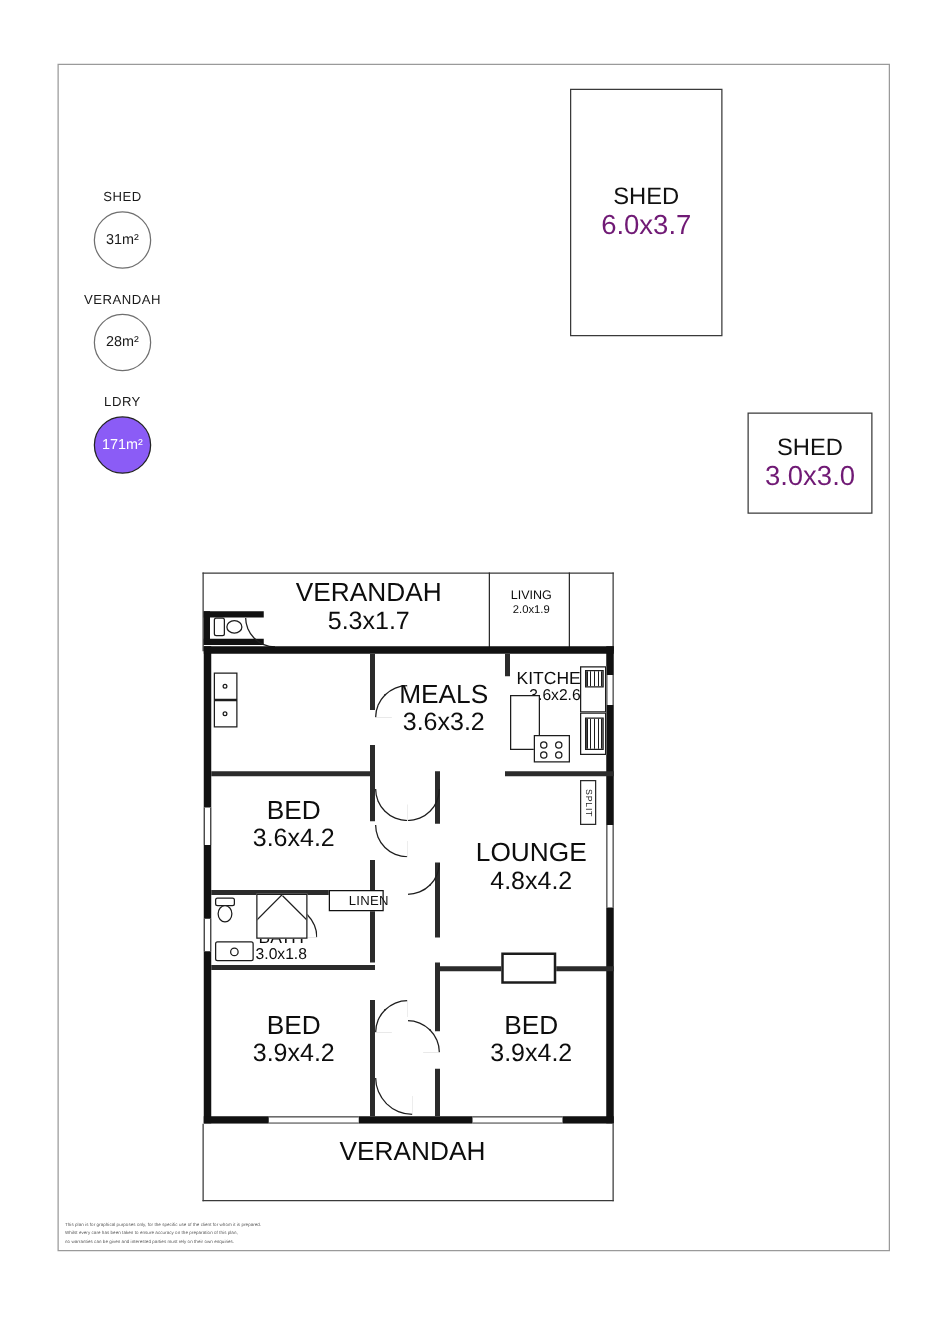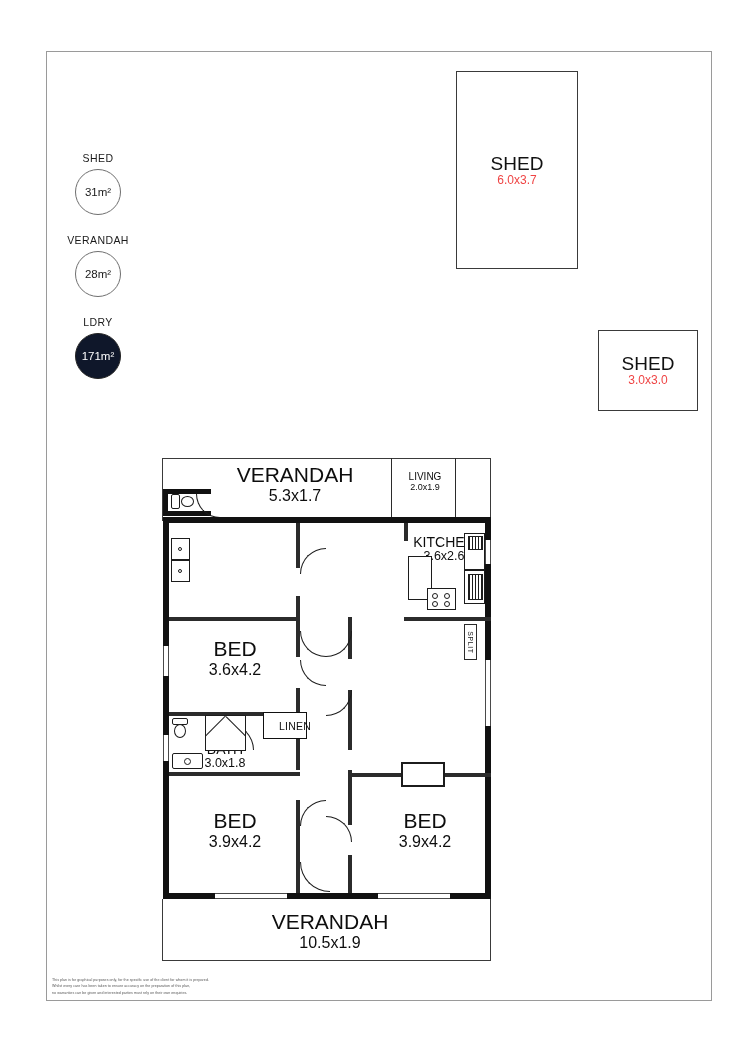--- a/index.html
+++ b/index.html
@@ -32,21 +32,21 @@
   }
   .legend-circle {
     position: absolute; left: 50%; top: 17px;
     transform: translateX(-50%);
     width: 46px; height: 46px; border-radius: 50%;
     border: 1.1px solid #6f6f6f;
     display: flex; align-items: center; justify-content: center;
     font-size: 11.5px; color: #1a1a1a; background: #fff;
   }
   .legend-circle.filled {
-    background: #0f172a; border-color: #232323; color: #ffffff;
+    background: #8b5cf6; border-color: #232323; color: #ffffff;
   }
 
   
   #rwt {
     position: absolute; left: 161px; top: 378px;
     width: 80px; height: 80px; border-radius: 50%;
     border: 1.3px solid #3c3c3c; background: #fff;
     display: flex; align-items: center; justify-content: center;
     font-size: 21px; color: #141414; letter-spacing: .5px;
     z-index: 6;
@@ -54,21 +54,21 @@
 
   
   .thin-box {
     position: absolute;
     border: 1.4px solid #3a3a3a;
     background: #fff;
     display: flex; flex-direction: column;
     align-items: center; justify-content: center;
   }
   .box-name { font-size: 19px; color: #111; line-height: 1.12; }
-  .box-dim  { font-size: 12px; color: #ef4444; line-height: 1.12; }
+  .box-dim  { font-size: 22px; color: #701a75; line-height: 1.12; }
 
   
   .wall {
     position: absolute;
     background: #111111;
   }
   .wall-thin {
     position: absolute;
     background: #2b2b2b;
   }
@@ -90,21 +90,21 @@
   .room {
     position: absolute;
     text-align: center;
     color: #0d0d0d;
     line-height: 1.08;
     white-space: nowrap;
   }
   .room .r-name { display: block; }
   .room .r-dim  { display: block; }
   .room.big .r-name { font-size: 21px; }
-  .room.big .r-dim  { font-size: 16px; }
+  .room.big .r-dim  { font-size: 20px; }
   .room.mid .r-name { font-size: 14px; }
   .room.mid .r-dim  { font-size: 12.5px; }
   .room.small .r-name { font-size: 10px; }
   .room.small .r-dim  { font-size: 9px; }
 
   
   .fixture { position: absolute; border: 1.4px solid #1c1c1c; background: #fff; }
   .fixture-round { border-radius: 50%; }
   .shower-x { position: absolute; overflow: hidden; }
   .shower-x::before, .shower-x::after {
@@ -266,38 +266,46 @@
   <div class="door-arc" style="left:228px; top:724px; width:26px; height:26px;
        border-radius:0 26px 0 0; border-bottom:none; border-left:none;"></div>
   <div class="door-arc" style="left:300px; top:800px; width:26px; height:26px;
        border-radius:26px 0 0 0; border-bottom:none; border-right:none;"></div>
   <div class="door-arc" style="left:326px; top:816px; width:26px; height:26px;
        border-radius:0 26px 0 0; border-bottom:none; border-left:none;"></div>
   <div class="door-arc" style="left:300px; top:862px; width:30px; height:30px;
        border-radius:0 0 0 30px; border-top:none; border-right:none;"></div>
 
 
+  <div class="room big" style="left:305px; top:545px; width:100px;">
+    <span class="r-name">MEALS</span>
+    <span class="r-dim">3.6x3.2</span>
+  </div>
 
   <div class="room mid" style="left:404px; top:535px; width:80px;">
     <span class="r-name">KITCHEN</span>
     <span class="r-dim">3.6x2.6</span>
   </div>
 
   <div class="room big" style="left:178px; top:638px; width:114px;">
     <span class="r-name">BED</span>
     <span class="r-dim">3.6x4.2</span>
   </div>
 
+  <div class="room big" style="left:370px; top:672px; width:110px;">
+    <span class="r-name">LOUNGE</span>
+    <span class="r-dim">4.8x4.2</span>
+  </div>
 
   <div class="room mid" style="left:186px; top:742px; width:78px;">
     <span class="r-name">BATH</span>
     <span class="r-dim">3.0x1.8</span>
   </div>
 
-  <div class="linen-box" style="left:263px; top:712px; width:44px; height:27px;padding-left:20px;">
+  <div class="linen-box" style="left:263px; top:712px; width:44px; height:17px;padding-left:20px;">
     <span>LINEN</span>
   </div>
 
   <div class="room big" style="left:178px; top:810px; width:114px;">
     <span class="r-name">BED</span>
     <span class="r-dim">3.9x4.2</span>
   </div>
 
   <div class="room big" style="left:370px; top:810px; width:110px;">
     <span class="r-name">BED</span>
@@ -338,21 +346,20 @@
   <div class="fixture" style="left:172px; top:753px; width:31px; height:16px; border-radius:2px;">
     <div style="position:absolute; left:11px; top:4px; width:7px; height:7px;
          border:1.2px solid #1c1c1c; border-radius:50%;"></div>
   </div>
 
   <div class="fixture" style="left:401px; top:762px; width:44px; height:25px; border-width:2px;"></div>
 
   <div class="thin-box" style="left:162px; top:899px; width:329px; height:62px; border-top:none;"></div>
   <div class="room big" style="left:255px; top:911px; width:150px;">
     <span class="r-name">VERANDAH</span>
-    <span class="r-dim">10.5x1.9</span>
   </div>
 
   <div id="disclaimer">
     <div>This plan is for graphical purposes only, for the specific use of the client for whom it is prepared.</div>
     <div>Whilst every care has been taken to ensure accuracy on the preparation of this plan,</div>
     <div>no warranties can be given and interested parties must rely on their own enquiries.</div>
   </div>
 
 </div>
 

